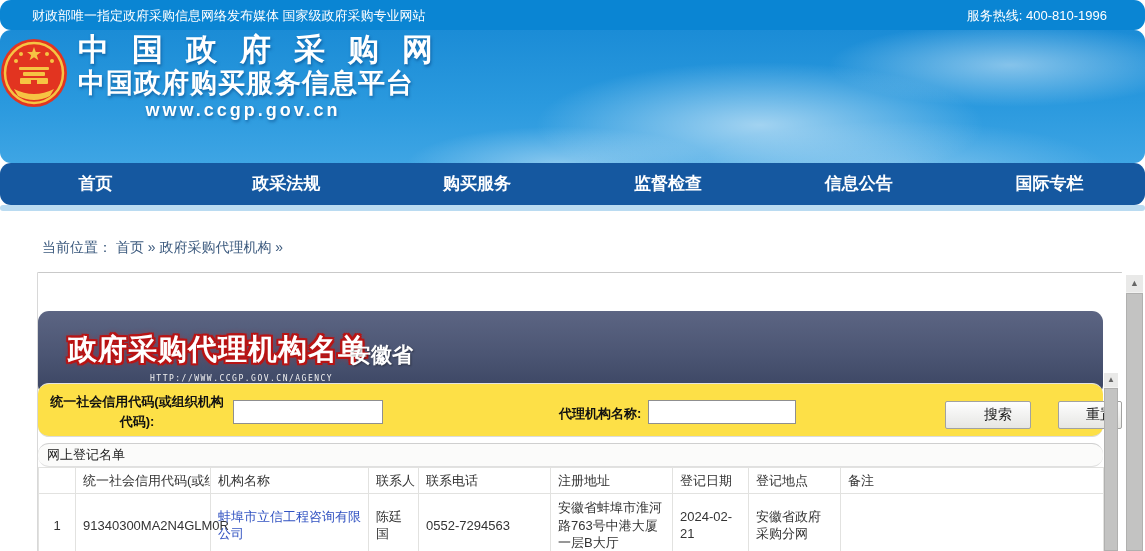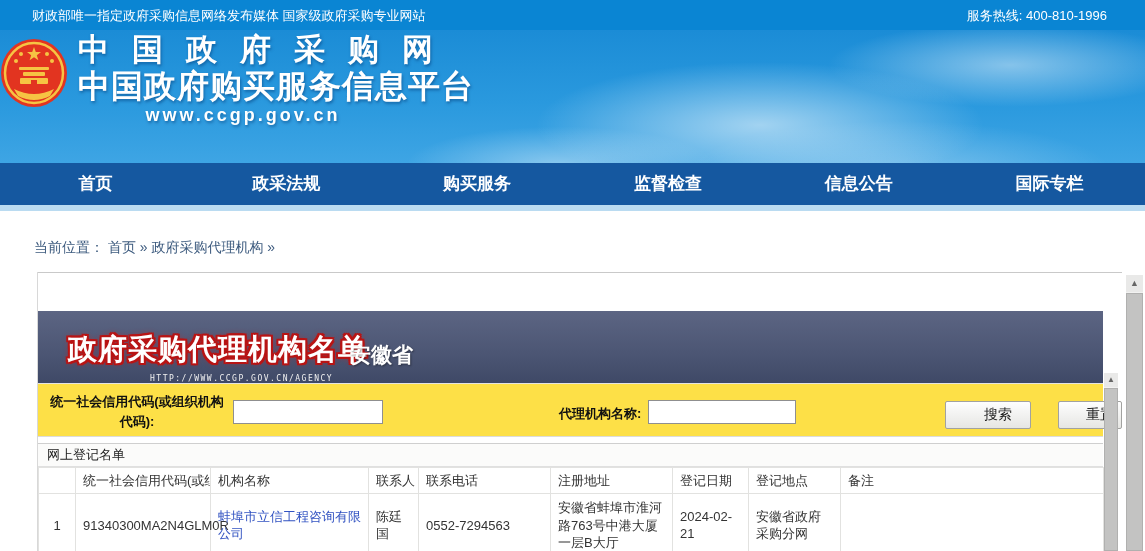--- a/index.html
+++ b/index.html
@@ -1,49 +1,49 @@
 <!DOCTYPE html>
 <html><head>
 <meta charset="utf-8">
 <style>
   * { margin:0; padding:0; box-sizing:border-box; }
   html,body { width:1145px; height:551px; overflow:hidden; background:#fff;
               font-family:"Liberation Sans","DejaVu Sans",sans-serif; }
-  .abs { position:absolute; }
+  .abs { position:absolute;border-radius:11px; }
 
   
   #topbar { left:0; top:0; width:1145px; height:30px; background:#0a85d3; color:#fff; font-size:13px; }
   #topbar-slogan { left:32px; top:7px; }
   #topbar-hotline { right:38px; top:7px; }
 
   
   #sky { left:0; top:30px; width:1145px; height:133px;
     background:
       radial-gradient(ellipse 320px 90px at 760px 95px, rgba(255,255,255,.55), rgba(255,255,255,0) 70%),
       radial-gradient(ellipse 260px 60px at 1010px 35px, rgba(255,255,255,.45), rgba(255,255,255,0) 70%),
       radial-gradient(ellipse 220px 55px at 560px 135px, rgba(255,255,255,.40), rgba(255,255,255,0) 70%),
       radial-gradient(ellipse 300px 70px at 900px 140px, rgba(255,255,255,.30), rgba(255,255,255,0) 70%),
       linear-gradient(180deg,#1b8cd6 0%, #2a99de 55%, #3ea5e4 100%);
   }
   #logo { left:40px; top:22px; width:470px; height:105px; cursor:pointer;padding-left:17px; }
   #emblem { position:absolute; left:0; top:8px; width:68px; height:72px; }
   #logo-textblock { position:absolute; left:78px; top:2px; width:360px; color:#fff;
                     text-shadow:1px 2px 3px rgba(0,55,115,.5); }
   #logo-line1 { font-size:31px; font-weight:bold; letter-spacing:23px; white-space:nowrap; line-height:1.15; }
-  #logo-line2 { font-size:32px; font-weight:bold; letter-spacing:1px; white-space:nowrap; line-height:1.15; }
+  #logo-line2 { font-size:27px; font-weight:bold; letter-spacing:1px; white-space:nowrap; line-height:1.15; }
   #logo-line3 { font-size:18px; font-weight:bold; letter-spacing:3px; text-align:center; width:330px; line-height:1.3; }
 
   
   #nav { left:0; top:163px; width:1145px; height:42px; background:#1558a0; display:flex; }
   .nav-item { flex:1; text-align:center; line-height:42px; color:#fff; font-weight:bold;
               font-size:17px; cursor:pointer; }
   #nav-strip { left:0; top:205px; width:1145px; height:6px; background:#badbf1; }
 
   
-  #breadcrumb { left:34px; top:239px; font-size:14px; color:#3c5a7e; }
+  #breadcrumb { left:42px; top:239px; font-size:14px; color:#3c5a7e; }
   #breadcrumb a { color:#3c5a7e; text-decoration:none; cursor:pointer; }
 
   
   #panel-topline { left:38px; top:272px; width:1084px; border-top:1px solid #c9c9c9; }
   #panel-leftline { left:37px; top:272px; height:279px; border-left:1px solid #d8d8d8; }
 
   #banner { left:38px; top:283px; width:1065px; height:85px;
             background:linear-gradient(180deg,#5c6583 0%, #4a5472 55%, #394360 100%);margin-top:28px; }
   #banner-title { position:absolute; left:30px; top:19px; font-size:29px; font-weight:bold;
     color:#fff; letter-spacing:1px;

